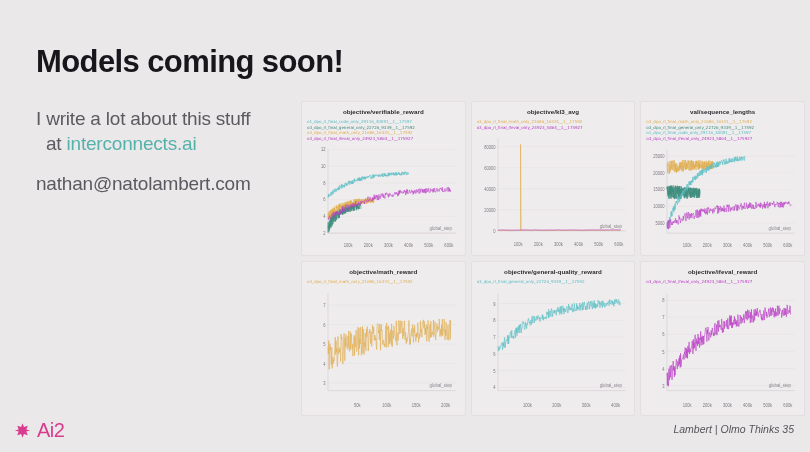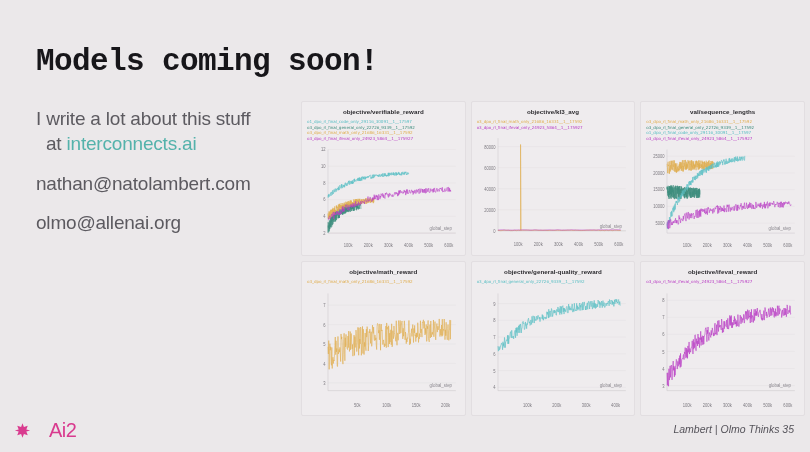--- a/index.html
+++ b/index.html
@@ -14,21 +14,20 @@
     width: 810px; height: 452px;
     background: #ebe8ea;
   }
 
   
   #title {
     position: absolute; left: 36px; top: 44px;
     font-size: 31px; font-weight: bold; letter-spacing: -0.6px;
     color: #17161a;
     white-space: nowrap;
-    font-family: Liberation Mono, monospace;
   }
   #body-lines {
     position: absolute; left: 36px; top: 108px;
     width: 262px;
   }
   .bline {
     font-size: 19px; color: #5c5a60; line-height: 1.18;
     margin-bottom: 17px; white-space: nowrap; letter-spacing: -0.2px;
   }
   .bline.indent { padding-left: 10px; margin-top: -14px; }
@@ -69,21 +68,21 @@
   .plotwrap svg { width: 100%; height: 100%; display: block; }
   .ytick { font-size: 4.3px; fill: #7d7a80; font-family: "Liberation Sans", sans-serif; }
   .xtick { font-size: 4.3px; fill: #7d7a80; font-family: "Liberation Sans", sans-serif; text-anchor: middle; }
   .xlab  { font-size: 4.6px; fill: #8a878e; font-family: "Liberation Sans", sans-serif; }
   .grid  { stroke: #e3dfe2; stroke-width: 0.4; }
   .axis  { stroke: #c9c5c9; stroke-width: 0.45; }
 
   
   #footer-logo {
     position: absolute; left: 14px; bottom: 12px;
-    display: flex; align-items: center; gap: 18px;
+    display: flex; align-items: center; gap: 6px;
   }
   #logo-text {
     font-size: 20px; font-weight: 500; color: #d93b8f;
     letter-spacing: -0.5px; line-height: 1;
   }
   #footer-right {
     position: absolute; right: 16px; bottom: 17px;
     font-size: 10.5px; color: #55535a;
     white-space: nowrap;
     font-style: italic;
@@ -93,21 +92,20 @@
 <body>
 
 <div id="slide">
 
   <div id="title">Models coming soon!</div>
 
   <div id="body-lines">
     <div class="bline">I write a lot about this stuff</div>
     <div class="bline indent"><span>at </span><span class="link">interconnects.ai</span></div>
     <div class="bline">nathan@natolambert.com</div>
-    <div class="bline">olmo@allenai.org</div>
   </div>
 
   <div id="charts">
       <div class="panel">
         <div class="p-title">objective/verifiable_reward</div>
         <div class="legend">
           <div class="leg" style="color: rgb(91, 191, 196);">o1_dpo_rl_final_code_only_29116_30091__1__17597</div>
           <div class="leg" style="color: rgb(62, 142, 126);">o3_dpo_rl_final_general_only_22726_9339__1__17592</div>
           <div class="leg" style="color: rgb(224, 174, 79);">o3_dpo_rl_final_math_only_21686_16331__1__17592</div>
           <div class="leg" style="color: rgb(185, 60, 196);">o3_dpo_rl_final_ifeval_only_24923_5864__1__175927</div>

